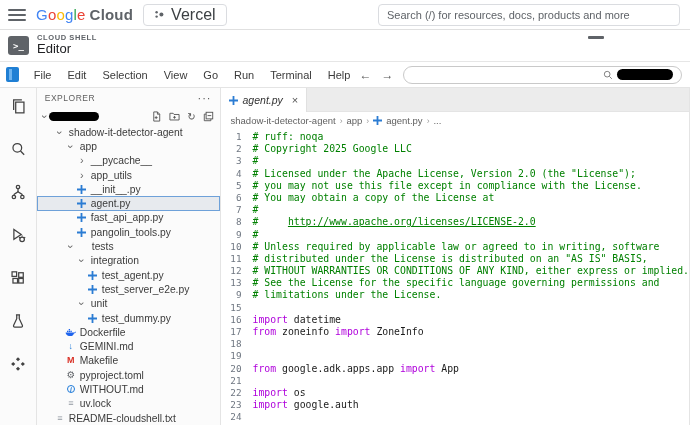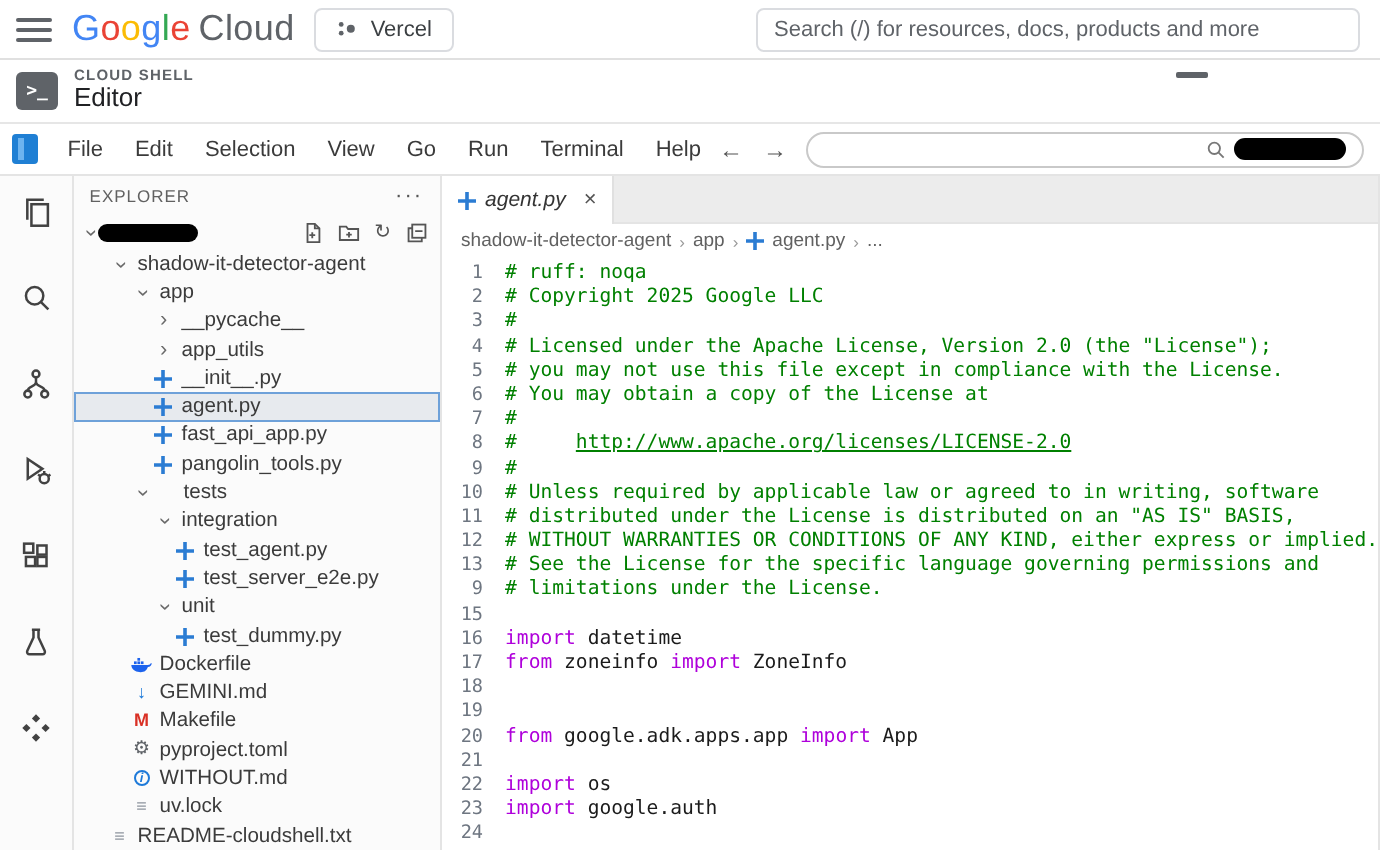--- a/index.html
+++ b/index.html
@@ -5,24 +5,24 @@
   * { margin:0; padding:0; box-sizing:border-box; }
   html,body { width:690px; height:425px; overflow:hidden; background:#fff;
     font-family:"Liberation Sans", sans-serif; color:var(--text,#202124); }
 
   
   .gcp-header { height:30px; display:flex; align-items:center; gap:10px;
     padding:0 10px 0 8px; border-bottom:1px solid #e0e0e0; background:#fff; }
   .hamburger { width:18px; height:18px; display:flex; flex-direction:column;
     justify-content:center; gap:3px; cursor:pointer; }
   .hamburger span { display:block; height:2px; background:#5f6368; border-radius:1px; }
-  .logo { font-size:18px; font-weight:500; letter-spacing:.2px; display:flex; gap:4px; align-items:center; }
-  .logo .cloud { color:#5f6368; font-weight:400; }
+  .logo { font-size:15px; font-weight:500; letter-spacing:.2px; display:flex; gap:4px; align-items:center; }
+  .logo .cloud { color:#5f6368; font-weight:700; }
   .project-btn { display:flex; align-items:center; gap:6px; border:1px solid #dadce0;
-    border-radius:4px; height:22px; padding:0 10px; font-size:11px; color:#3c4043; background:#fff; }
+    border-radius:4px; height:22px; padding:0 10px; font-size:16px; color:#3c4043; background:#fff; }
   .gcp-search { margin-left:auto; width:302px; height:22px; border:1px solid #dadce0;
     border-radius:4px; font-size:11px; color:#5f6368; padding:0 8px; background:#fff; outline:none; }
   .gcp-search::placeholder { color:#5f6368; }
 
   
   .shell-header { height:32px; display:flex; align-items:center; gap:8px;
     padding:0 8px; border-bottom:1px solid #e6e6e6; background:#fff; position:relative; }
   .shell-icon { width:21px; height:19px; background:#5f6368; border-radius:3px;
     color:#fff; font-family:"DejaVu Sans Mono", monospace; font-size:9px; font-weight:bold;
     display:flex; align-items:center; justify-content:center; }

